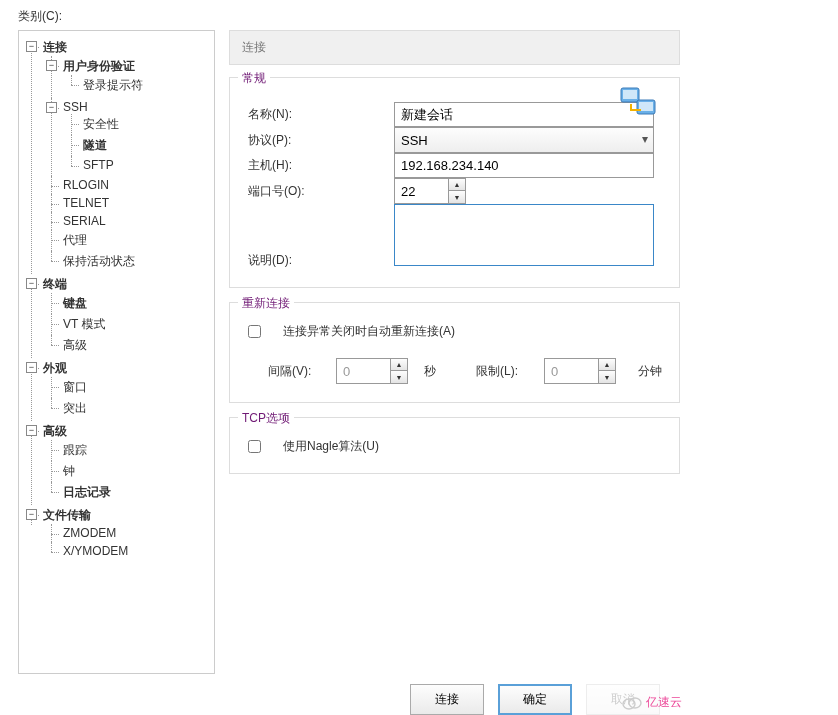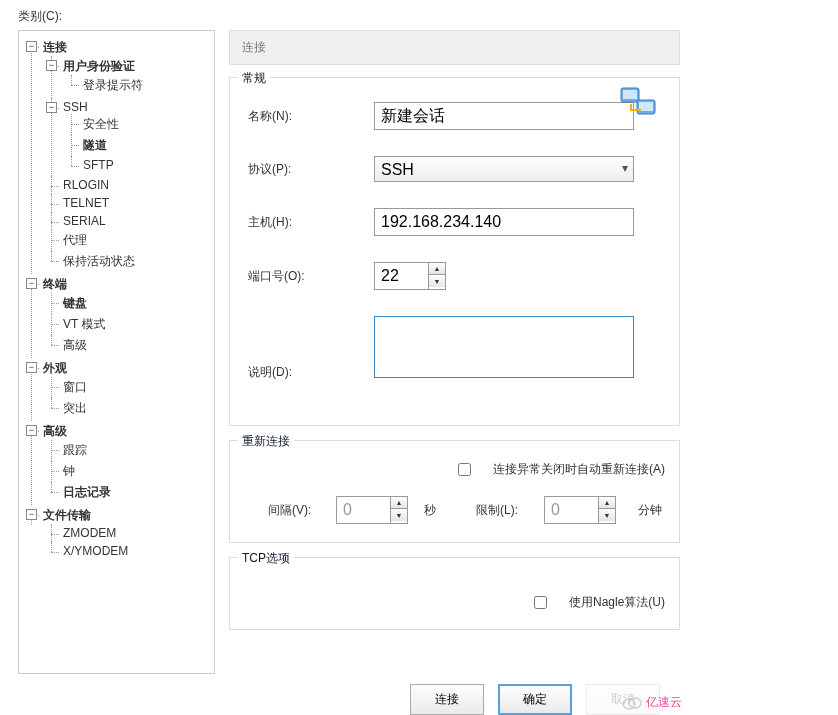--- a/index.html
+++ b/index.html
@@ -13,35 +13,35 @@
 .tree li { position: relative; padding: 2px 0 2px 20px; white-space: nowrap; }
 .tree li::before { content: ""; position: absolute; left: 8px; top: 0; bottom: 0; border-left: 1px dotted #999; }
 .tree li::after { content: ""; position: absolute; left: 8px; top: 10px; width: 8px; border-top: 1px dotted #999; }
 .tree > li::before { top: 10px; }
 .tree li:last-child::before { bottom: auto; height: 10px; }
 .toggle { position: absolute; left: 3px; top: 4px; width: 11px; height: 11px; border: 1px solid #888; background: #fff; display: flex; align-items: center; justify-content: center; font-size: 9px; line-height: 1; cursor: pointer; z-index: 1; }
 .bold { font-weight: bold; }
 .content { flex: 1; display: flex; flex-direction: column; }
 .panel-title { background: #f0f0f0; border: 1px solid #ddd; padding: 8px 12px; color: #777; margin-bottom: 12px; }
 .group { border: 1px solid #ddd; padding: 14px 14px 18px 14px; margin-bottom: 14px; position: relative; }
-.group-title { position: absolute; top: -8px; left: 8px; background: #fff; padding: 0 4px; color: #0f172a; }
-.row { display: flex; align-items: center; margin-bottom: 26px; }
+.group-title { position: absolute; top: -8px; left: 8px; background: #fff; padding: 0 4px; color: #701a75; }
+.row { display: flex; align-items: center; margin-bottom: 0; gap: 20px; }
 .row .lbl { width: 130px; padding-left: 4px; }
 .row .ctrl { flex: 0 0 260px; }
-input[type="text"], select, textarea { border: 1px solid #999; padding: 4px 6px; font-family: inherit; font-size: 16px; width: 100%; background: #fff; }
+input[type="text"], select, textarea { border: 1px solid #999; padding: 4px 6px; font-family: inherit; font-size: 13px; width: 100%; background: #fff; }
 textarea { height: 62px; resize: none; border: 1px solid #3a87c8; overflow-y: scroll; }
 select { height: 26px; appearance: none; background: linear-gradient(#fdfdfd,#eee); padding-right: 20px; position: relative; }
 .select-wrap { position: relative; }
 .select-wrap::after { content: "▾"; position: absolute; right: 6px; top: 5px; pointer-events: none; color: #555; }
 .spin { display: flex; }
 .spin input { width: 54px; border-right: none; }
 .spin-btns { display: flex; flex-direction: column; border: 1px solid #999; }
 .spin-btns div { width: 16px; height: 12px; font-size: 7px; display: flex; align-items: center; justify-content: center; background: linear-gradient(#fdfdfd,#e4e4e4); cursor: pointer; }
 .spin-btns div:first-child { border-bottom: 1px solid #999; }
-.check { display: flex; align-items: center; gap: 22px; justify-content: flex-end; }
+.check { display: flex; align-items: center; gap: 22px; }
 .check input { width: 13px; height: 13px; margin: 0; }
 .reconnect-line { display: flex; align-items: center; gap: 10px; padding-left: 24px; }
 .reconnect-line .lbl2 { width: 58px; }
 .unit { margin: 0 30px 0 6px; }
 .icon-corner { position: absolute; right: 20px; top: 8px; }
 .footer { display: flex; justify-content: flex-end; gap: 14px; padding: 10px 20px 0 0; }
 .btn { border: 1px solid #aaa; padding: 6px 24px; background: linear-gradient(#fdfdfd,#eaeaea); cursor: pointer; font-family: inherit; font-size: 12px; }
 .btn.primary { border: 2px solid #5aa0d8; padding: 5px 23px; }
 .watermark { position: absolute; right: 8px; bottom: 4px; color: #ec4899; font-size: 12px; display: flex; align-items: center; gap: 4px; }
 </style>
@@ -182,21 +182,21 @@
             <input type="text" disabled="" style="color: rgb(153, 153, 153);" value="0">
             <div class="spin-btns">
                 <div>▲</div>
                 <div>▼</div>
               </div>
           </div>
           <span style="margin-left:12px;">分钟</span>
         </div>
       </div>
 
-      <div class="group" style="padding-top:36px;">
+      <div class="group" style="padding-top:20px;">
         <div class="group-title">TCP选项</div>
         <label class="check" style="padding-left:4px;">
           <input type="checkbox" style="">
           <span>使用Nagle算法(U)</span>
         </label>
       </div>
     </div>
   </div>
 
   <div class="footer">

